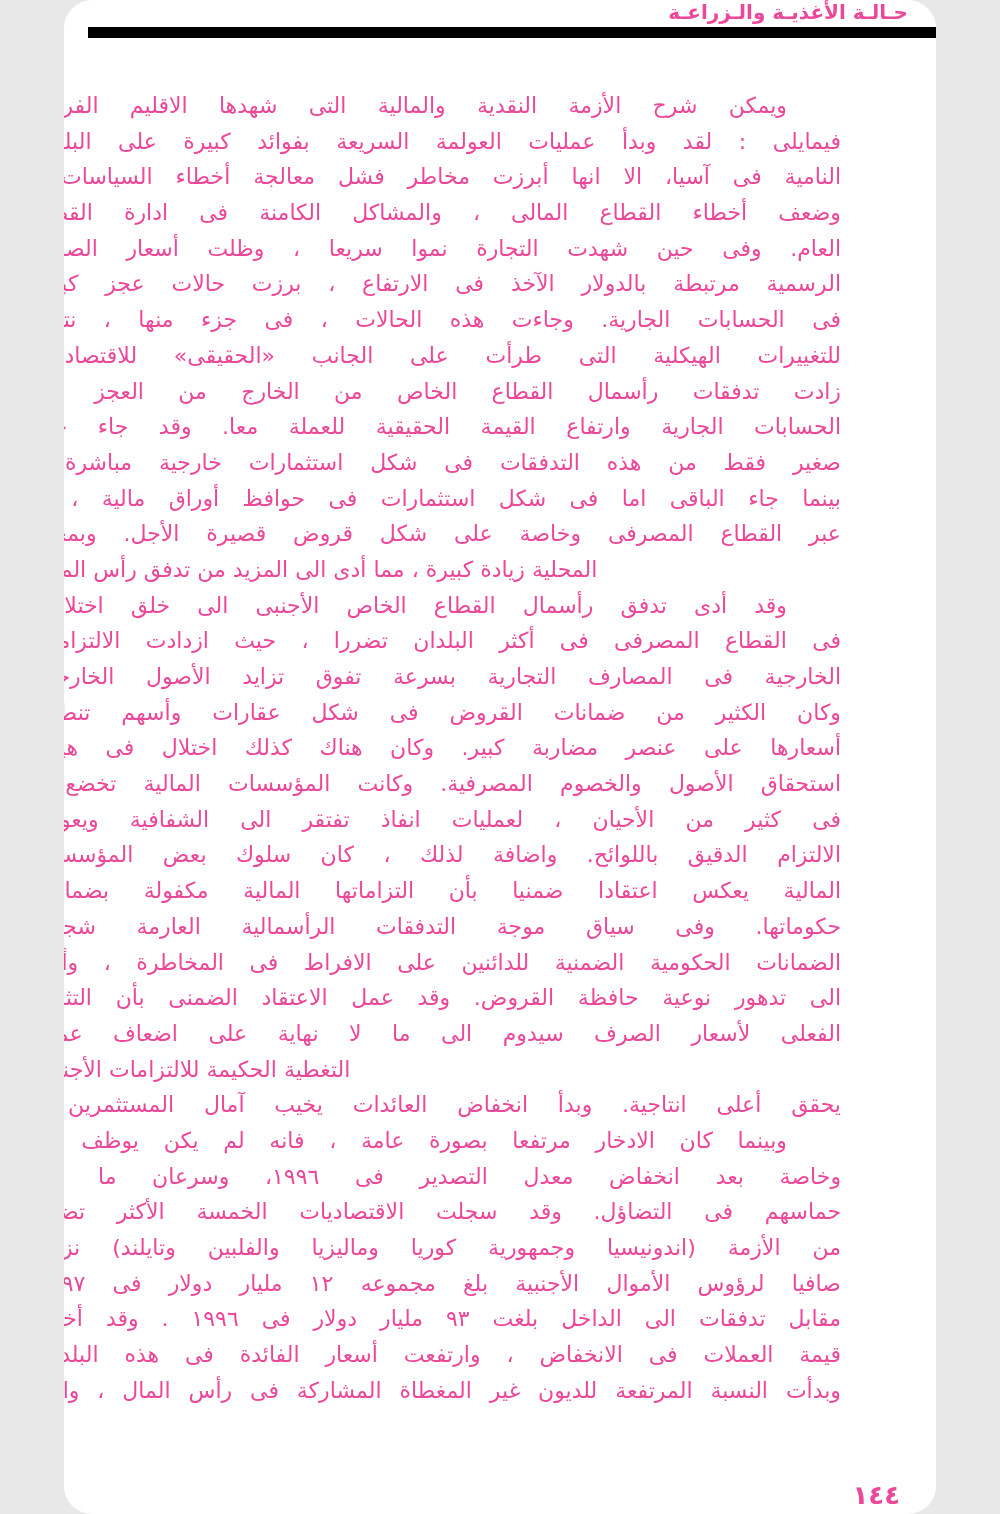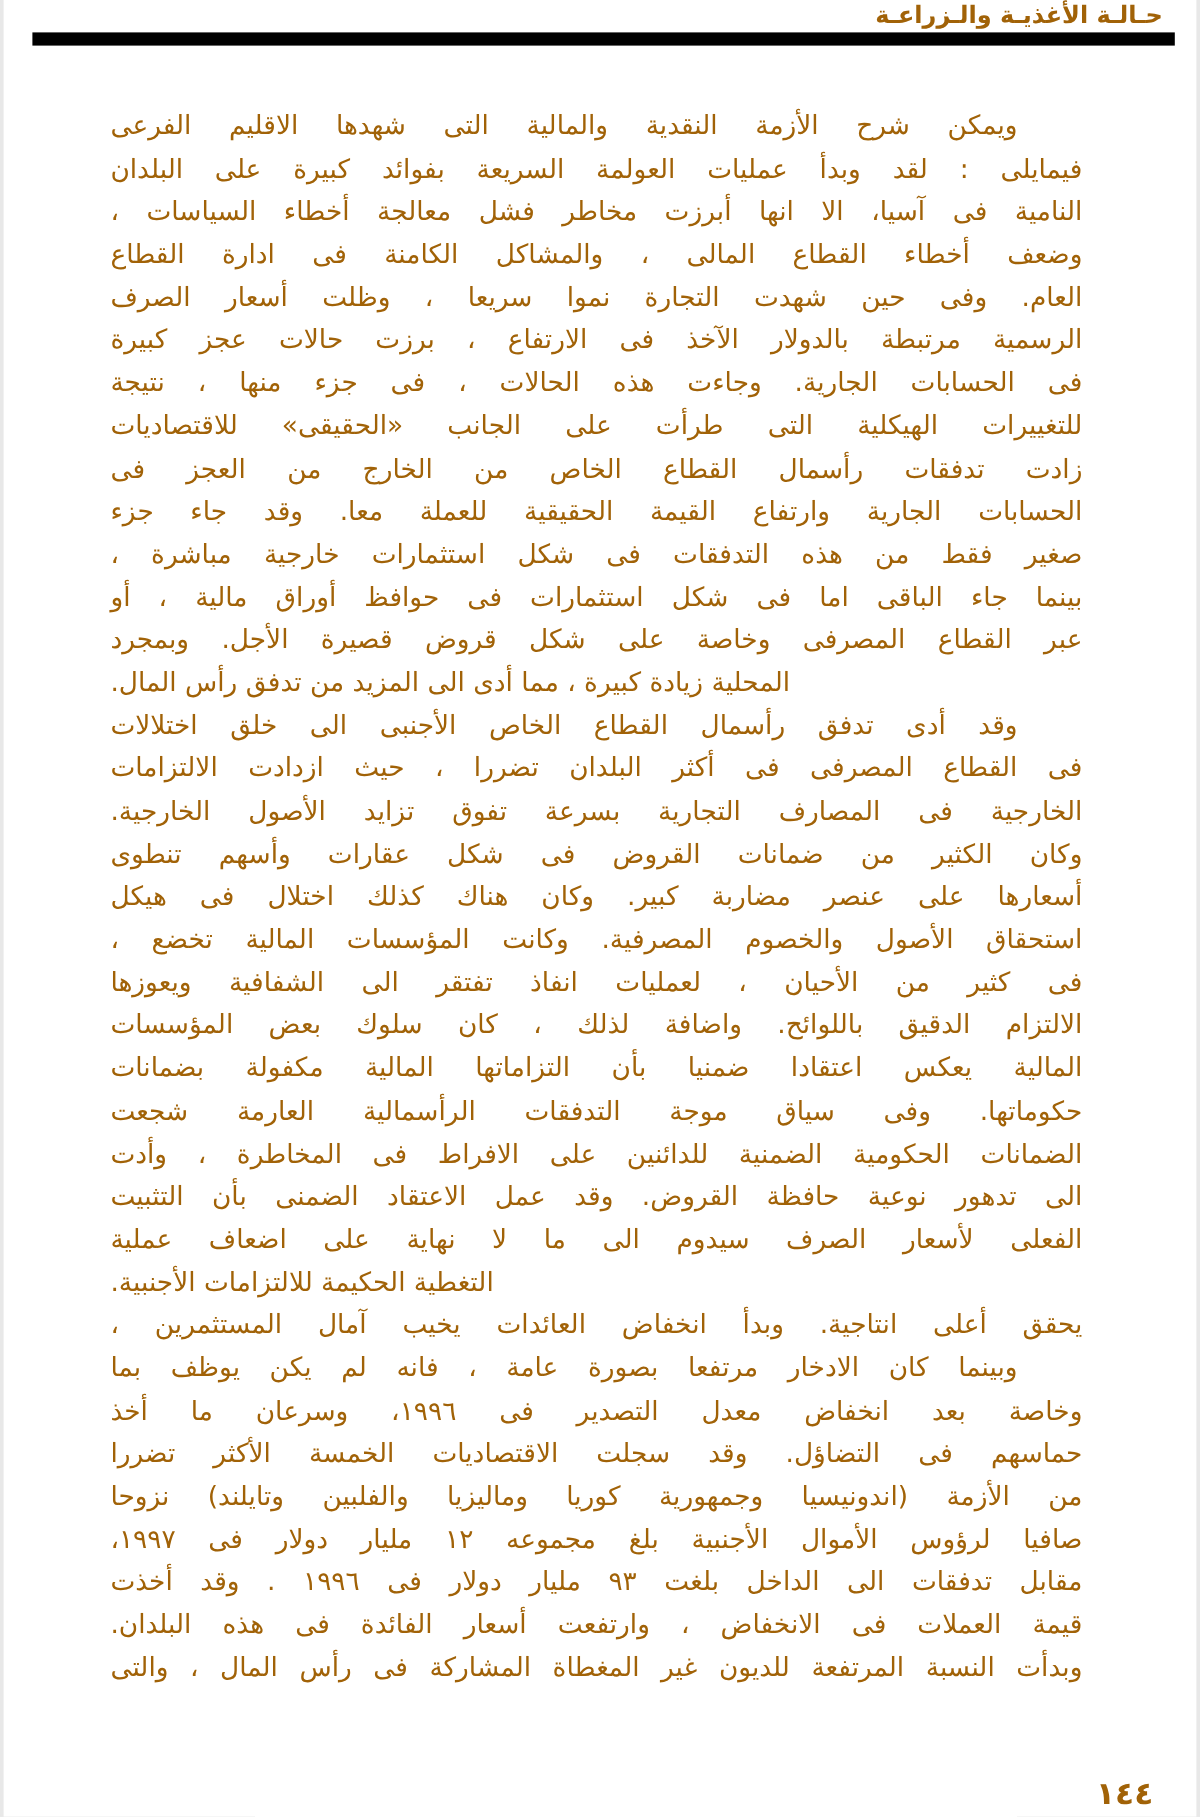--- a/index.html
+++ b/index.html
@@ -2,27 +2,28 @@
 <html lang="ar" dir="rtl"><head>
 <meta charset="utf-8">
 <style>
   html, body {
     margin: 0;
     padding: 0;
     background: #e8e8e8;
   }
   .page {
     position: relative;
-    width: 994px;
+    width: 872px;
     height: 1514px;
     margin: 0 auto;
     background: #ffffff;
-    color: #a16207;
+    color: #ec4899;
     font-family: "DejaVu Sans", sans-serif;
     overflow: hidden;
+    border-radius: 28px;
   }
   .header-title {
     position: absolute;
     top: 0px;
     right: 28px;
     font-size: 20px;
     font-weight: bold;
     letter-spacing: 0;
     direction: rtl;
     white-space: nowrap;

